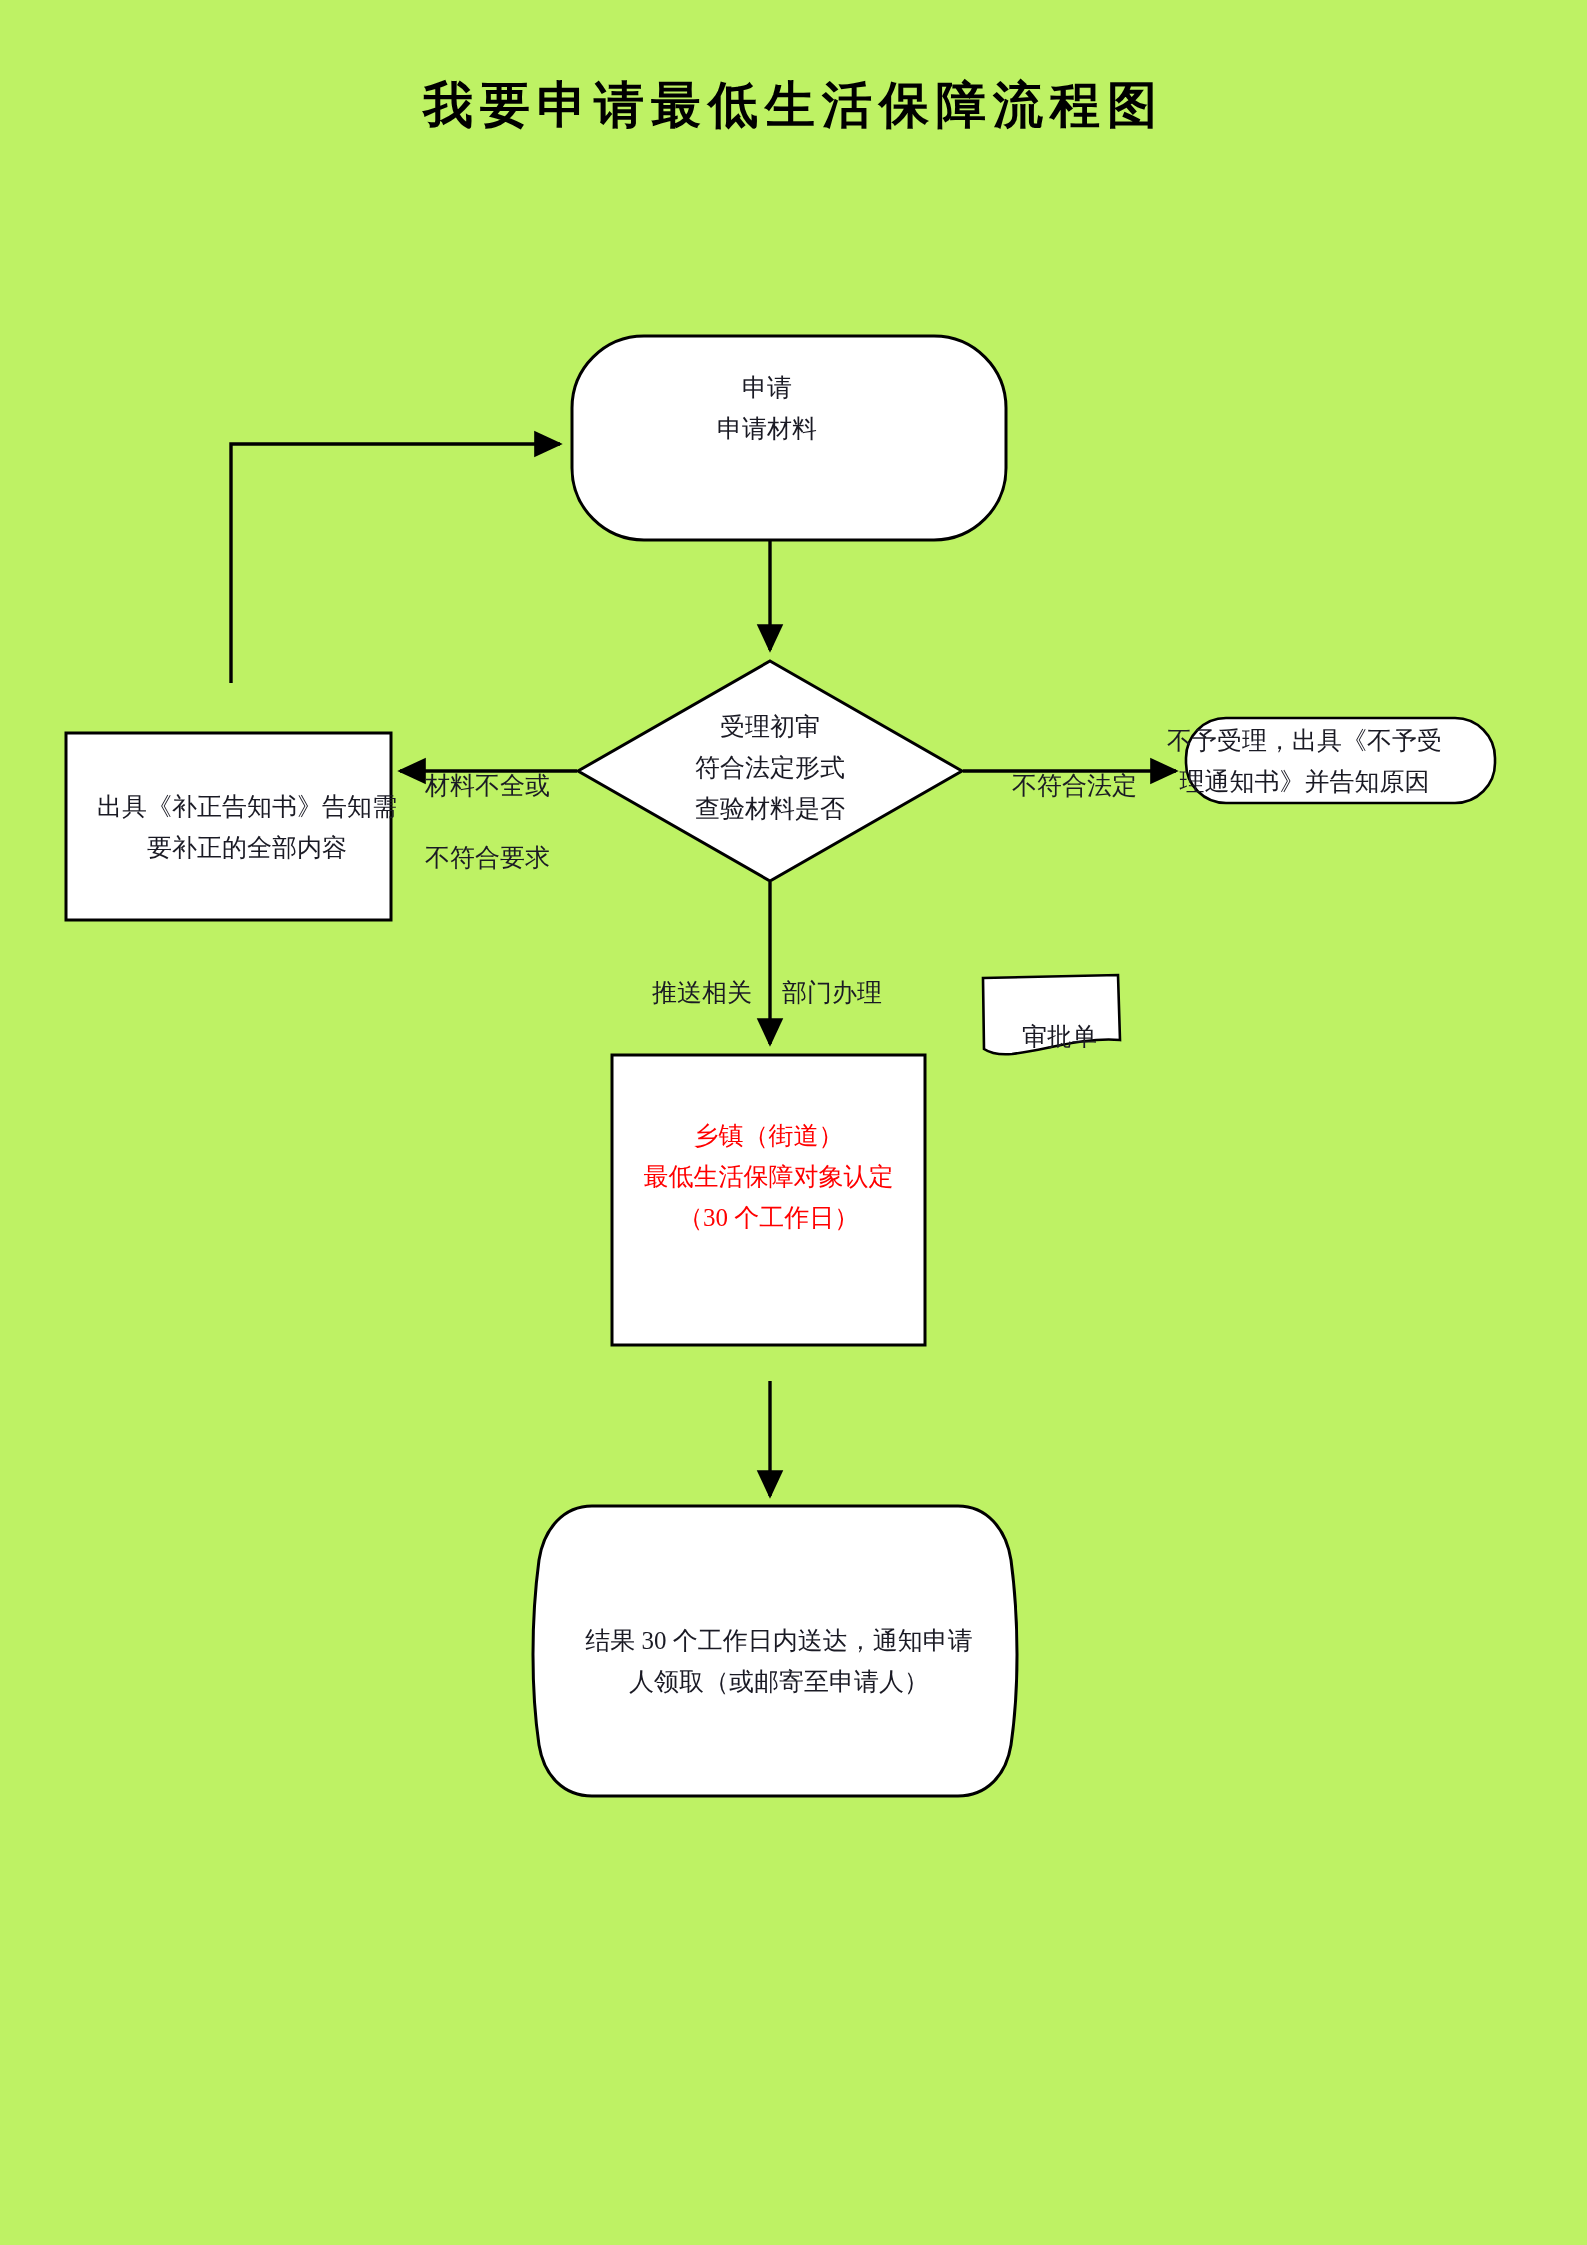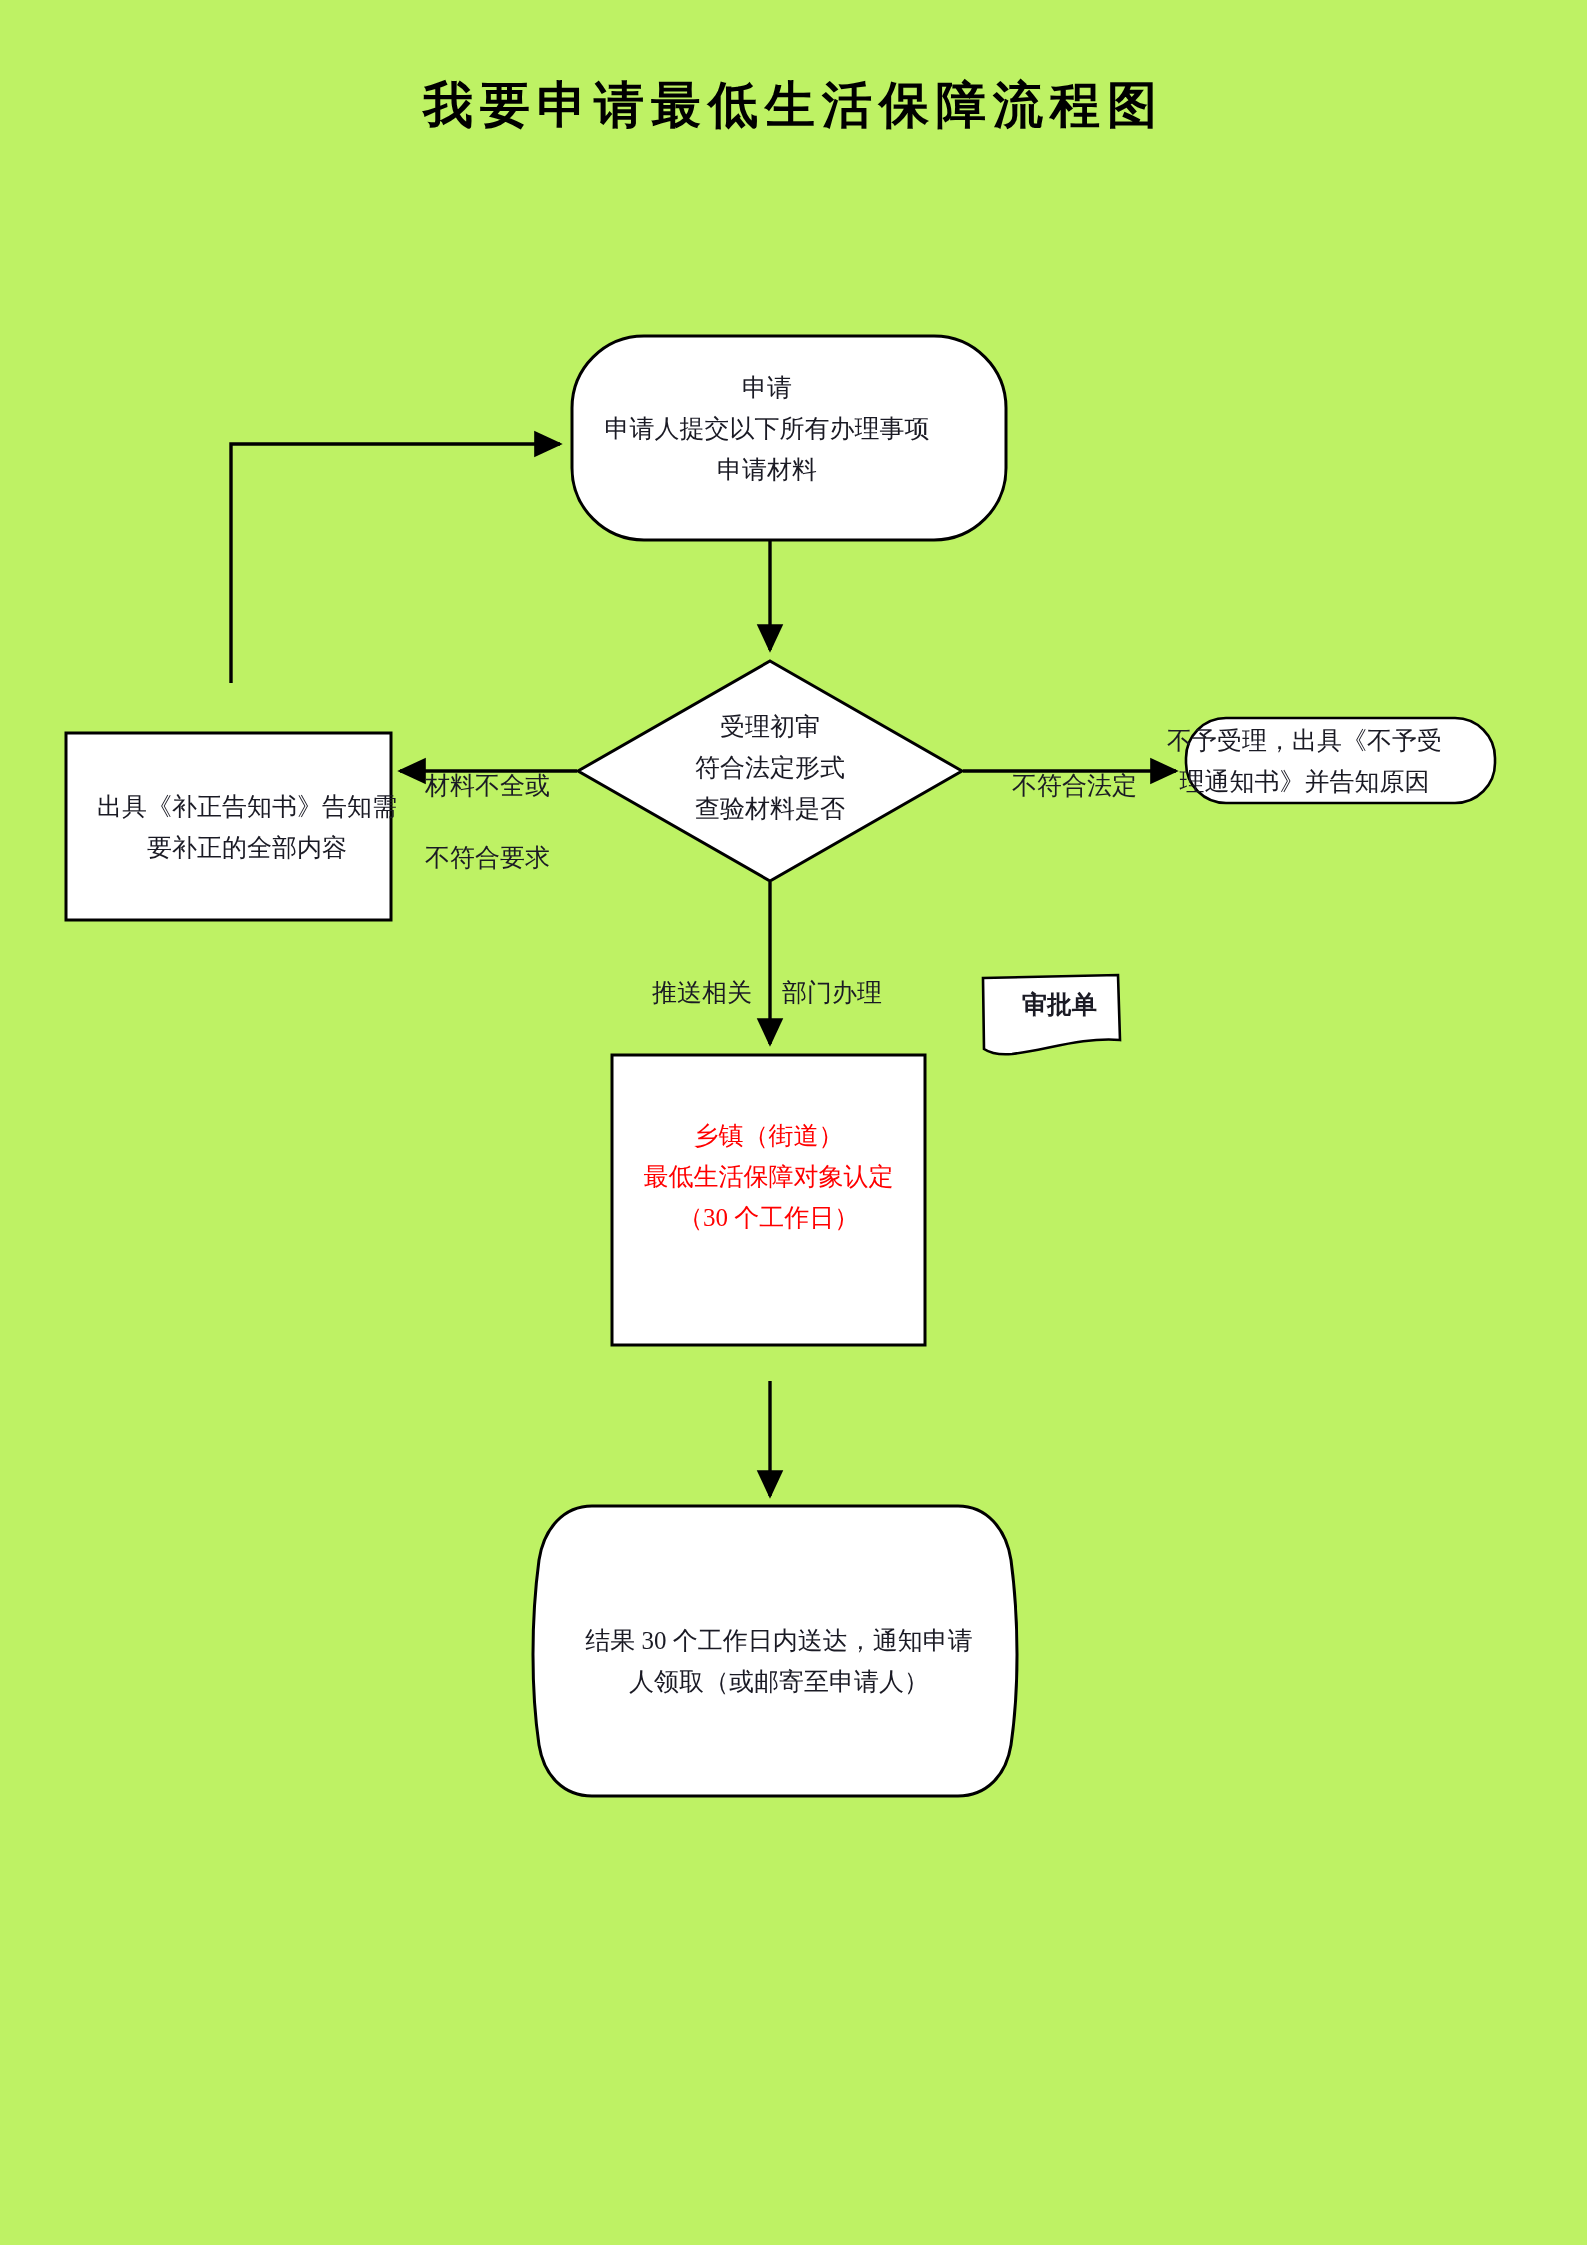--- a/index.html
+++ b/index.html
@@ -125,41 +125,40 @@
 
     <path class="connector" d="M770,882 L770,1044" marker-end="url(#arrowhead)"></path>
 
     <path class="connector" d="M770,1381 L770,1496" marker-end="url(#arrowhead)"></path>
 
     <path class="connector" d="M231,683 L231,444 L560,444" marker-end="url(#arrowhead)"></path>
   </svg>
 
   <div class="node-text" style="left:572px; top:367px; width:390px;">
     <div>申请</div>
-    <div>申请人提交以下所有办理事项</div>
     <div>申请材料</div>
   </div>
 
   <div class="node-text" style="left:578px; top:706px; width:384px;">
     <div>受理初审</div>
     <div>符合法定形式</div>
     <div>查验材料是否</div>
   </div>
 
   <div class="node-text" style="left:66px; top:786px; width:362px;">
     <div>出具《补正告知书》告知需</div>
     <div>要补正的全部内容</div>
   </div>
 
   <div class="node-text" style="left:1150px; top:720px; width:309px;">
     <div>不予受理，出具《不予受</div>
     <div>理通知书》并告知原因</div>
   </div>
 
-  <div class="node-text doc-text" style="left:983px; top:984px; width:153px;font-weight:bold;">
+  <div class="node-text doc-text" style="left:983px; top:1016px; width:153px;">
     <div>审批单</div>
   </div>
 
   <div class="node-text red-text" style="left:612px; top:1115px; width:313px;">
     <div>乡镇（街道）</div>
     <div>最低生活保障对象认定</div>
     <div>（30 个工作日）</div>
   </div>
 
   <div class="node-text" style="left:539px; top:1620px; width:480px;">

